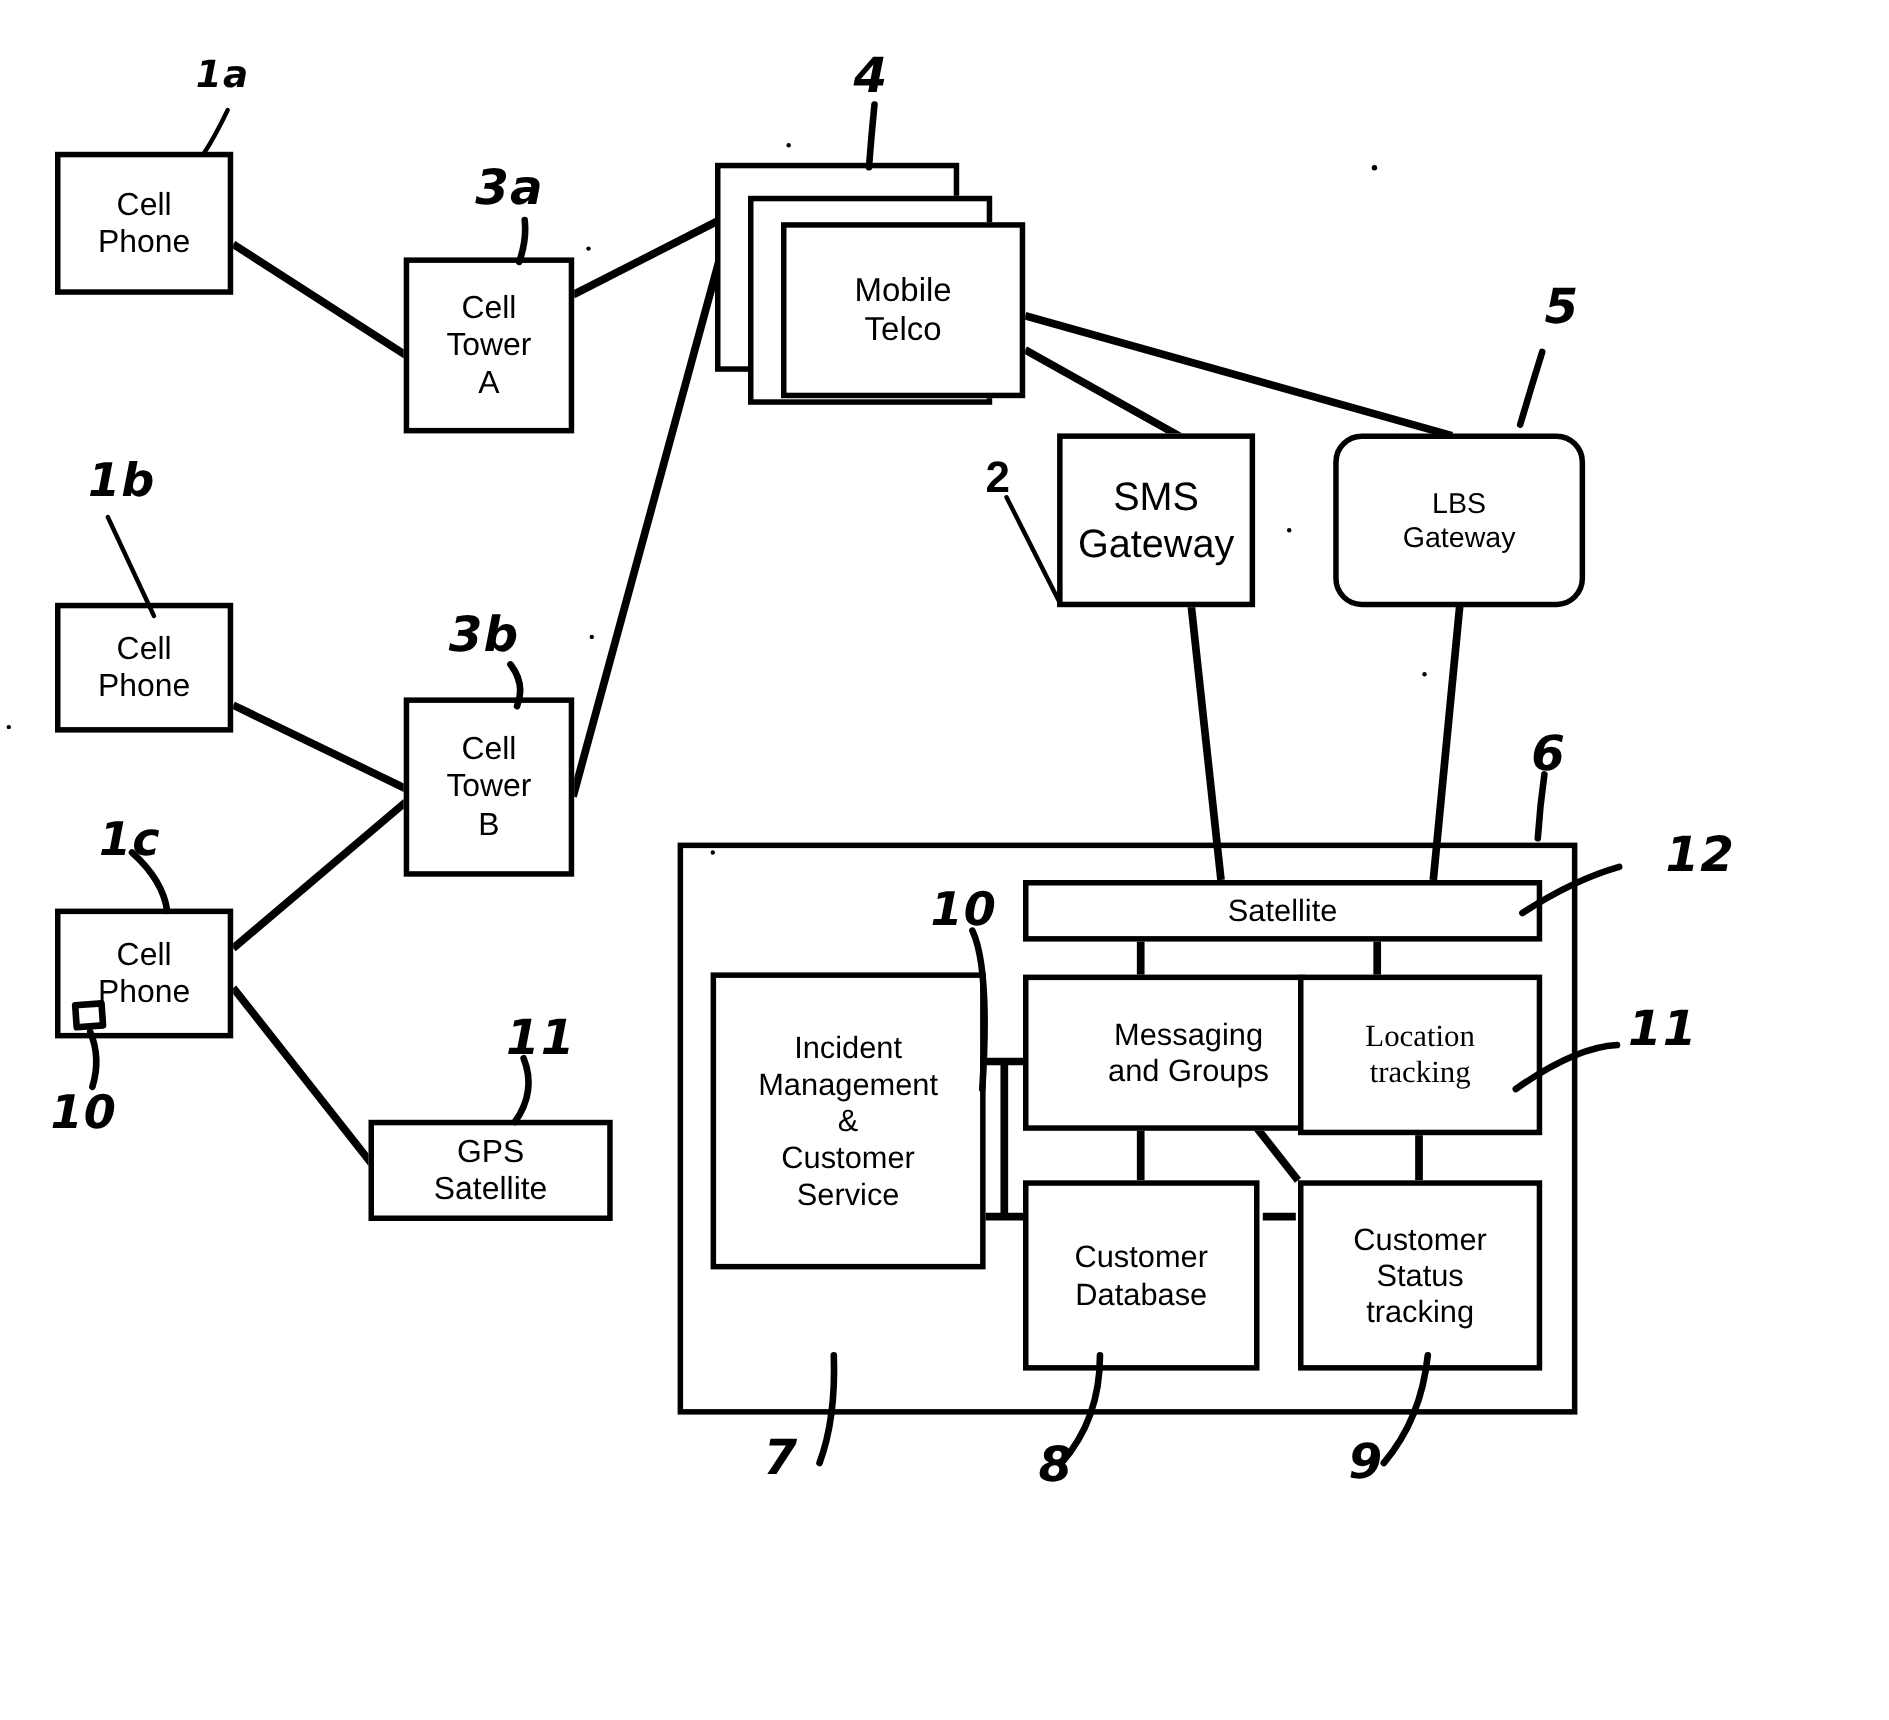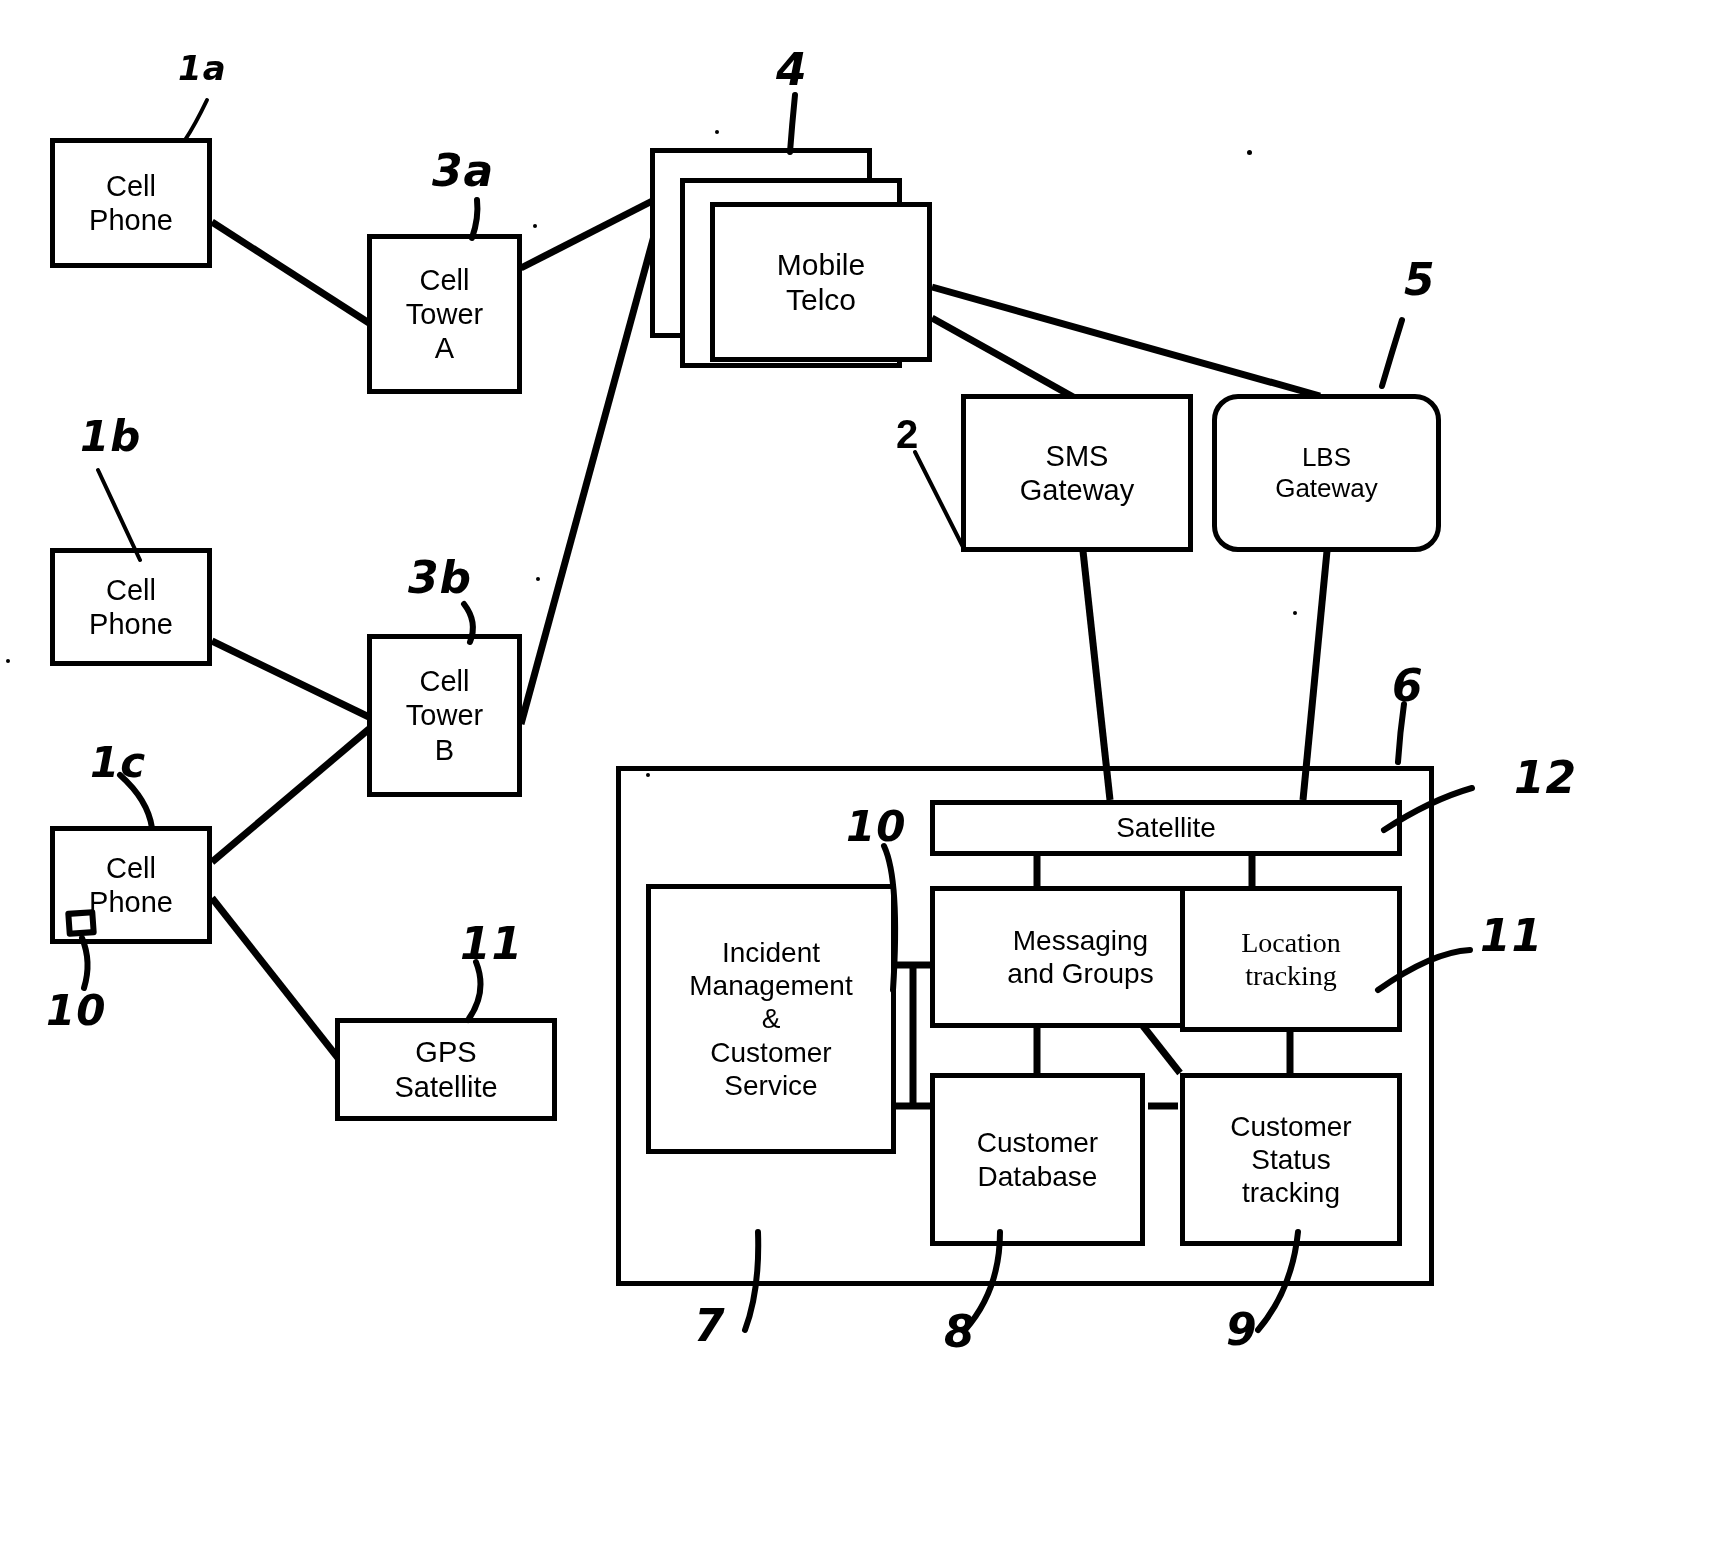--- a/index.html
+++ b/index.html
@@ -218,31 +218,31 @@
 B</span>
   </div>
 
   <div class="node" style="left:50px;top:826px;width:162px;height:118px;font-size:29px;">
     <span class="lbl">Cell
 Phone</span>
   </div>
 
   <div class="hand-square" style="left:66px;top:910px;width:30px;height:26px;"></div>
 
-  <div class="node" style="left:335px;top:1018px;width:222px;height:103px;font-size:29px;">
+  <div class="node" style="left:335px;top:1018px;width:222px;height:92px;font-size:29px;">
     <span class="lbl">GPS
 Satellite</span>
   </div>
 
   <div class="node" style="left:710px;top:202px;width:222px;height:160px;font-size:30px;z-index:22;">
     <span class="lbl">Mobile
 Telco</span>
   </div>
 
-  <div class="node" style="left:961px;top:394px;width:232px;height:158px;font-size:29px;">
+  <div class="node" style="left:961px;top:394px;width:180px;height:158px;font-size:36px;">
     <span class="lbl">SMS
 Gateway</span>
   </div>
 
   <div class="node" style="left:1212px;top:394px;width:229px;height:158px;font-size:26px;border-radius:26px;">
     <span class="lbl">LBS
 Gateway</span>
   </div>
 
   <div class="node" style="left:930px;top:800px;width:472px;height:56px;font-size:28px;">

